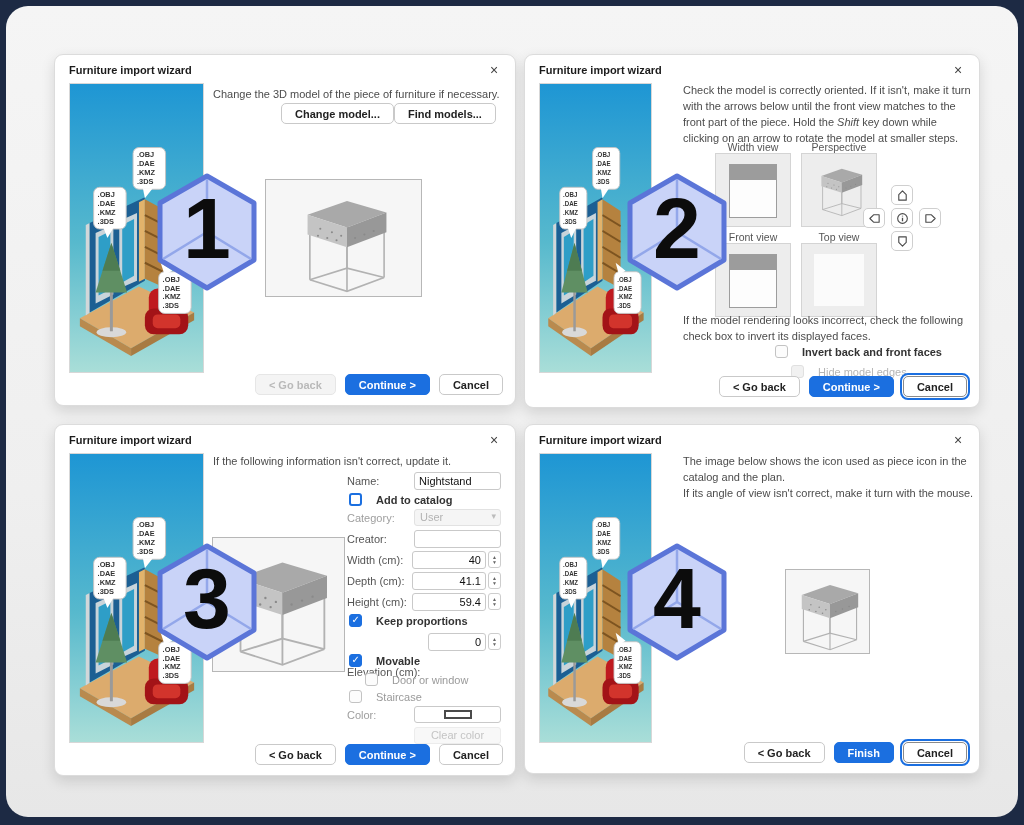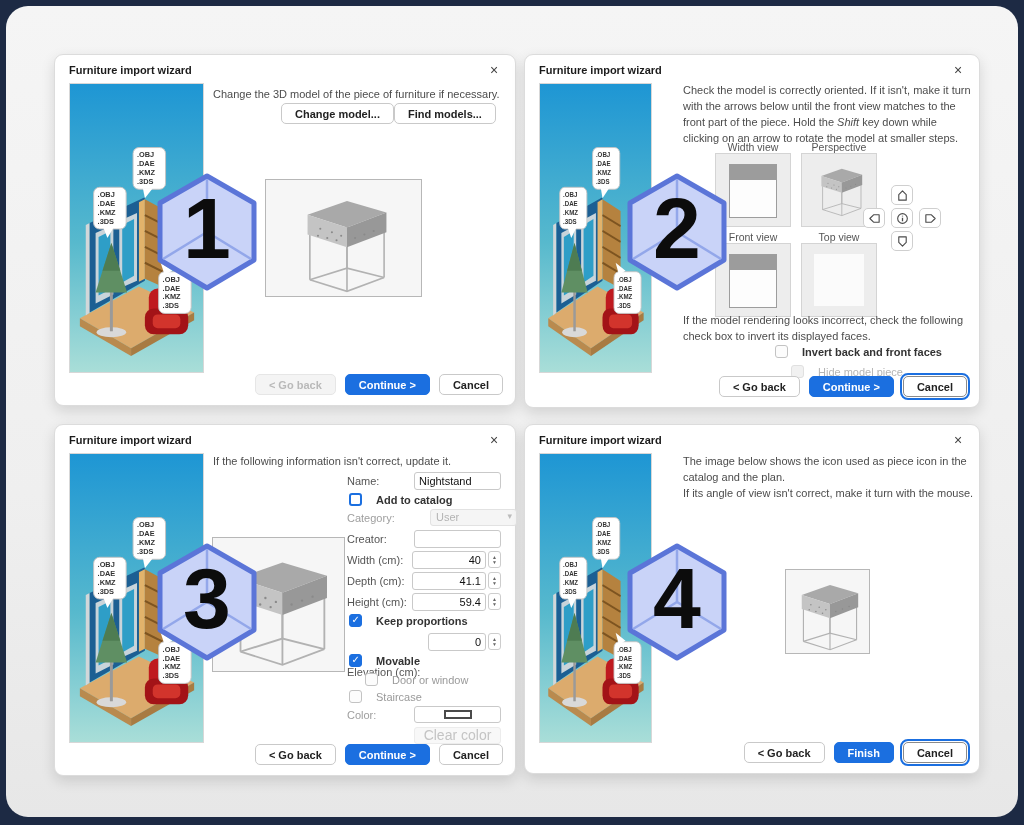--- a/index.html
+++ b/index.html
@@ -56,21 +56,21 @@
   .select { position:absolute; height:17px; border:1px solid #e2e2e2; border-radius:3px; background:#f5f5f5;
             font-size:11px; color:#b3b3b3; padding:1px 5px; }
   .select .chev { position:absolute; right:4px; top:1px; font-size:9px; color:#bcbcbc; }
   .spin { position:absolute; width:13px; height:17px; border:1px solid #cdcdcd; border-radius:3px; background:#fff;
           display:flex; flex-direction:column; align-items:center; justify-content:center; cursor:pointer; }
   .spin span { font-size:5px; line-height:4.5px; color:#666; }
   .colorbtn { position:absolute; height:17px; border:1px solid #c9c9c9; border-radius:3px; background:#fff;
               display:flex; align-items:center; justify-content:center; cursor:pointer; }
   .colorbtn .swatch { width:28px; height:9px; background:#fff; border:2px solid #4a4a4a; }
   .clearbtn { position:absolute; height:17px; border:1px solid #ececec; border-radius:3px; background:#f8f8f8;
-              color:#c4c4c4; font-size:14px; text-align:center; line-height:15px; }
+              color:#c4c4c4; font-size:11px; text-align:center; line-height:15px; }
 </style>
 </head>
 <body>
 
 <div class="canvas">
 
   <section class="dialog" style="left:48px; top:48px; width:462px; height:352px;">
     <span class="dlg-title">Furniture import wizard</span>
     <button class="dlg-close">×</button>
     <div class="sidebar-art art-wide">
@@ -350,21 +350,21 @@
           <path d="M3,2 V8 L7,12 L11,8 V2 Z" fill="none" stroke="#4a4a4a" stroke-width="1.2" stroke-linejoin="round"></path>
         </svg>
     </button>
     <p class="instr" style="left:158px; top:258px; width:300px;">If the model rendering looks incorrect, check the following check box to invert its displayed faces.</p>
     <div class="cbrow" style="left:250px; top:290px;">
       <span class="cb"></span>
       <span class="cblabel">Invert back and front faces</span>
     </div>
     <div class="cbrow" style="left:266px; top:310px;">
       <span class="cb disabled"></span>
-      <span class="cblabel norm dis">Hide model piece</span>
+      <span class="cblabel norm dis">Hide model edges</span>
     </div>
     <div class="footer">
       <button class="btn">&lt; Go back</button>
       <button class="btn primary">Continue &gt;</button>
       <button class="btn focusring">Cancel</button>
     </div>
   </section>
 
   <section class="dialog" style="left:48px; top:418px; width:462px; height:352px;">
     <span class="dlg-title">Furniture import wizard</span>
@@ -473,21 +473,21 @@
   </svg>
 </div>
 
     <span class="f-label" style="left:292px; top:50px;">Name:</span>
     <input class="input" style="left: 359px; top: 47px; width: 87px;" value="Nightstand">
     <div class="cbrow" style="left:294px; top:68px;">
       <span class="cb bluebox"></span>
       <span class="cblabel">Add to catalog</span>
     </div>
     <span class="f-label dim" style="left:292px; top:87px;">Category:</span>
-    <div class="select" style="left:375px; top:84px; width:87px;">
+    <div class="select" style="left:359px; top:84px; width:87px;">
       <span>User</span><span class="chev">▾</span>
     </div>
     <span class="f-label" style="left:292px; top:108px;">Creator:</span>
     <input class="input" style="left: 359px; top: 105px; width: 87px;" value="">
 
     <span class="f-label" style="left:292px; top:129px;">Width (cm):</span>
     <input class="input num" style="left: 357px; top: 126px; width: 74px;" value="40">
     <div class="spin" style="left:433px; top:126px;">
         <span>▲</span>
         <span>▼</span>

